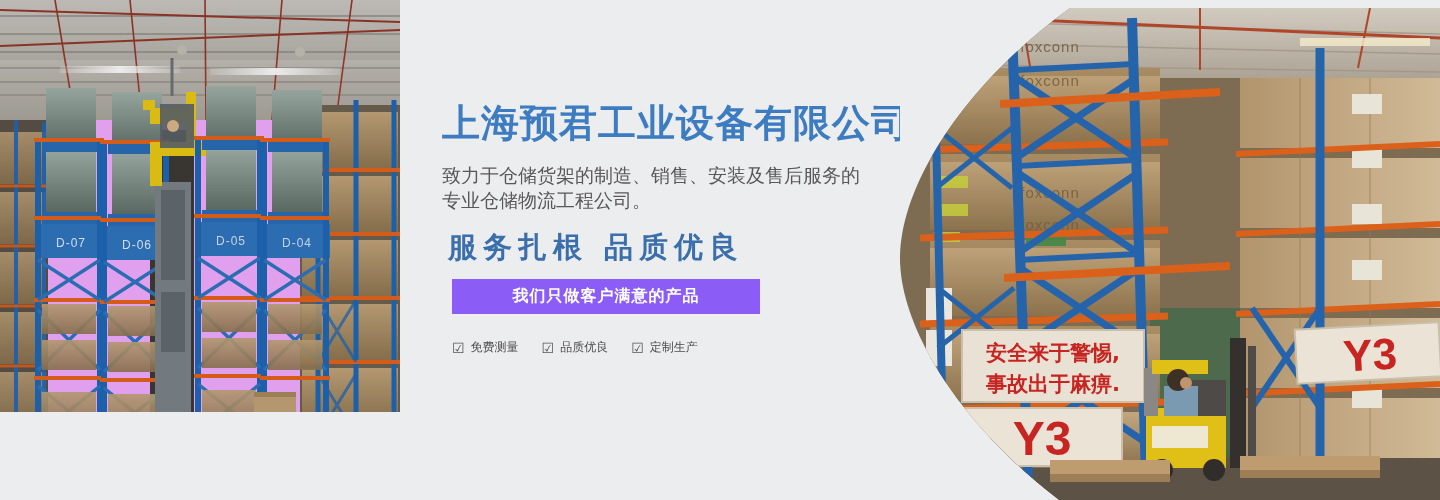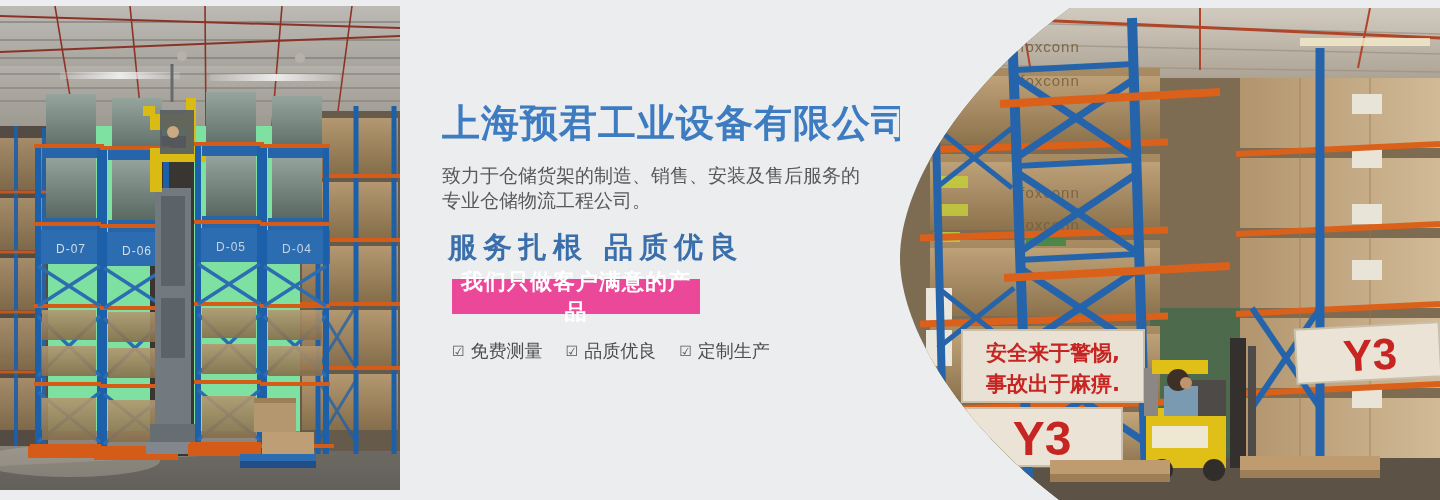--- a/index.html
+++ b/index.html
@@ -5,21 +5,21 @@
   * { margin:0; padding:0; box-sizing:border-box; }
   html,body { width:1440px; height:500px; overflow:hidden; }
   body {
     font-family:"Liberation Sans", sans-serif;
     background:#ecedef;
     position:relative;
   }
   #banner { position:absolute; inset:0; width:1440px; height:500px; background:#ecedef; overflow:hidden; }
 
   
-  .left-photo { position:absolute; left:0; top:6px; width:400px; height:484px; overflow:hidden; background:#86efac; }
+  .left-photo { position:absolute; left:0; top:0; width:400px; height:412px; overflow:hidden; background:#f0abfc; }
   .lp-svg { display:block; width:400px; height:500px; }
 
   
   .center { position:absolute; left:400px; top:0; width:560px; height:500px;text-decoration:underline; }
   .title {
     position:absolute; left:42px; top:100px;
     font-size:38px; font-weight:bold; color:#3d7cc0;
     letter-spacing:1px; line-height:46px; white-space:nowrap;
   }
   .subtitle {
@@ -27,31 +27,31 @@
     font-size:19px; color:#59595b; line-height:25px; font-weight:normal;
   }
   .slogan {
     position:absolute; left:48px; top:224px;
     font-family:"DejaVu Serif", serif;
     font-size:29px; font-weight:bold; color:#3a6fab;
     letter-spacing:6px; white-space:nowrap; line-height:46px;
   }
   .cta {
     position:absolute; left:52px; top:279px;
-    width:248px; height:35px;
-    background:#ec4899;
-    color:#ffffff; font-size:22px; font-weight:bold;
+    width:308px; height:35px;
+    background:#8b5cf6;
+    color:#ffffff; font-size:16px; font-weight:bold;
     display:flex; align-items:center; justify-content:center;
     letter-spacing:1px; border:none; cursor:pointer;
     font-family:"Liberation Sans", sans-serif;
   }
   .features { position:absolute; left:52px; top:339px; display:flex; align-items:center; gap:23px; }
   .feature { display:flex; align-items:center; gap:6px; white-space:nowrap; }
   .feature .chk { font-size:14px; color:#56575a; line-height:1; }
-  .feature .txt { font-size:18px; color:#4d4d4f; font-weight:500; }
+  .feature .txt { font-size:12px; color:#4d4d4f; font-weight:500; }
 
   
   .right-photo { position:absolute; left:900px; top:8px; width:540px; height:500px; overflow:hidden;text-decoration:underline; }
   .rp-svg { display:block; width:540px; height:500px; }
 
   
   .nd { pointer-events:none; }
 </style>
 </head>
 <body>

